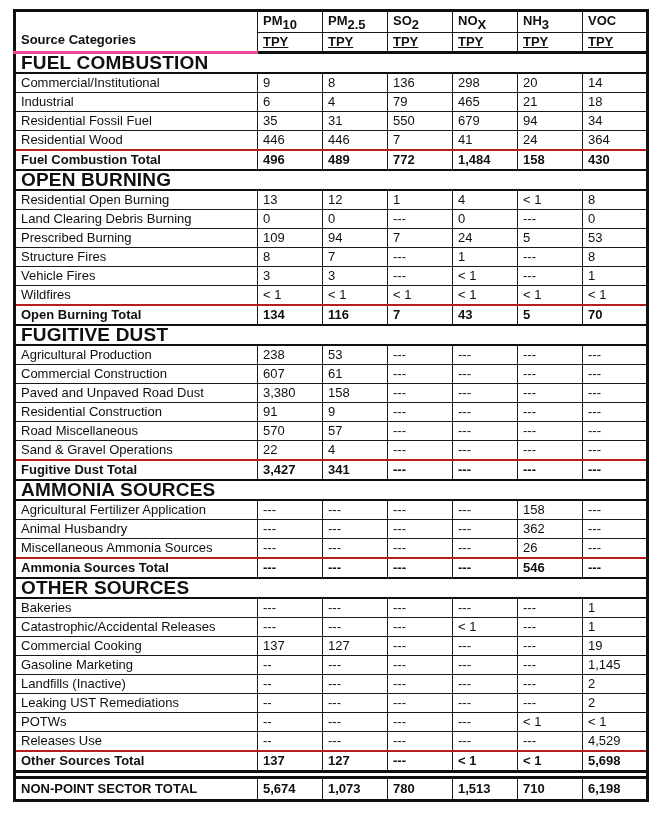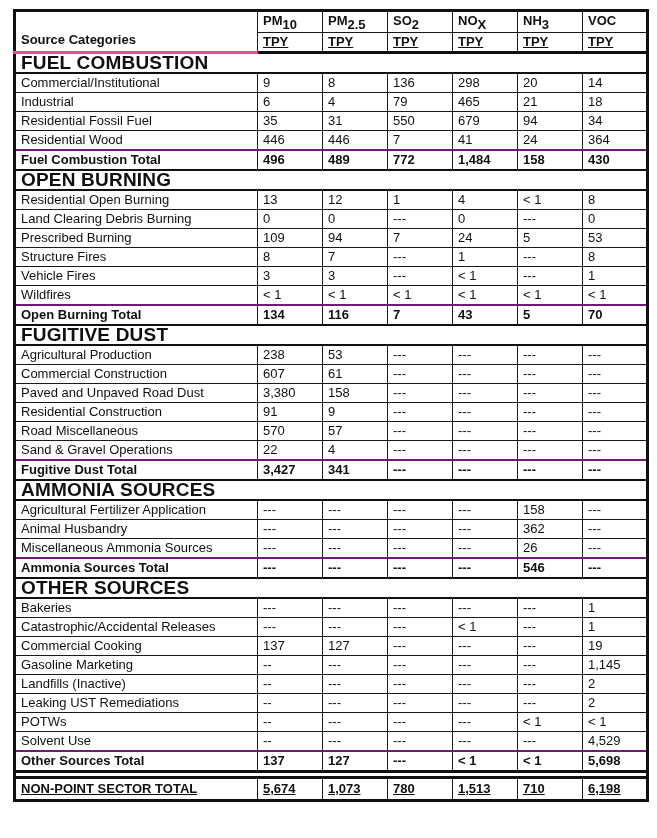--- a/index.html
+++ b/index.html
@@ -61,37 +61,36 @@
   }
   tr.section td {
     font-weight: bold;
     font-size: 19px;
     border-top: 2px solid #101010;
     border-bottom: 2px solid #101010;
     letter-spacing: 0.2px;
   }
   tr.total td {
     font-weight: bold;
-    border-top: 2px solid #701a75;
+    border-top: 2px solid #b91c1c;
     border-bottom: 2px solid #101010;
   }
   tr.gap td {
     height: 3px;
     padding: 0;
     line-height: 3px;
     border-top: 3px solid #101010;
     border-bottom: 3px solid #101010;
     border-left: none;
     border-right: none;
     background: #ffffff;
   }
   tr.grand td {
     font-weight: bold;
     line-height: 18px;
-    text-decoration: underline;
   }
   table.emissions {
     border: 3px solid #101010;
   }
 </style>
 </head>
 <body>
 
 <div class="page">
   <div class="table-wrap">
@@ -406,21 +405,21 @@
           <tr class="data">
             <td class="lbl">POTWs</td>
             <td>--</td>
             <td>---</td>
             <td>---</td>
             <td>---</td>
             <td>&lt; 1</td>
             <td>&lt; 1</td>
           </tr>
           <tr class="data">
-            <td class="lbl">Solvent Use</td>
+            <td class="lbl">Releases Use</td>
             <td>--</td>
             <td>---</td>
             <td>---</td>
             <td>---</td>
             <td>---</td>
             <td>4,529</td>
           </tr>
           <tr class="total">
             <td class="lbl">Other Sources Total</td>
             <td>137</td>

